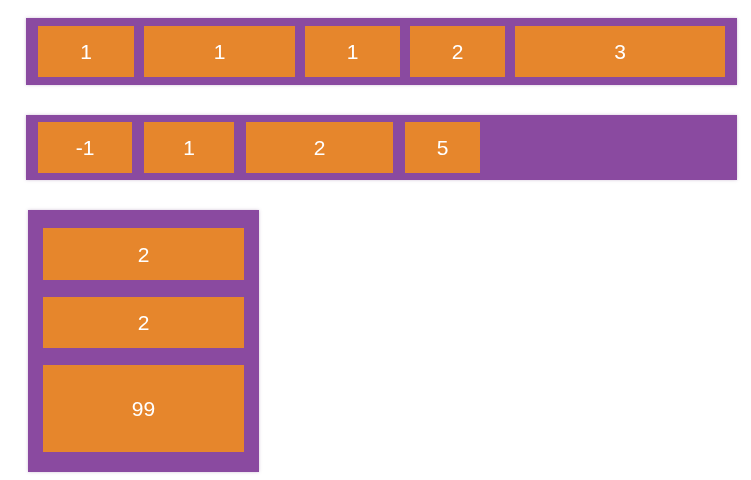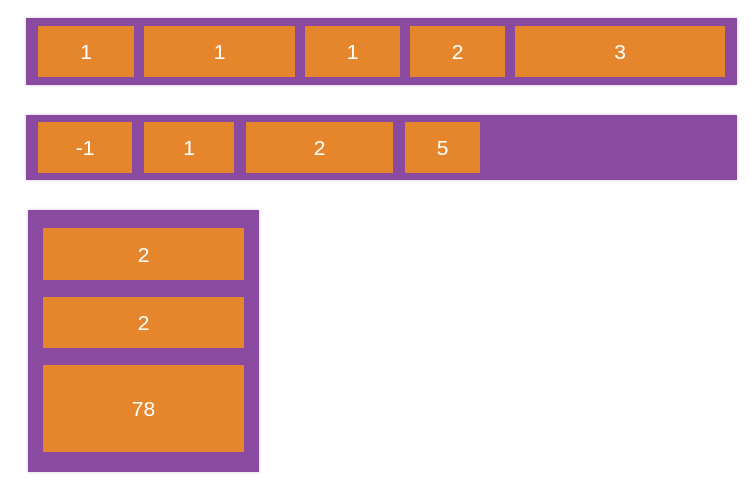--- a/index.html
+++ b/index.html
@@ -72,16 +72,16 @@
   <div class="flex-container" id="row-b">
     <div class="flex-item">-1</div>
     <div class="flex-item">1</div>
     <div class="flex-item">2</div>
     <div class="flex-item">5</div>
   </div>
 
   <div class="flex-container" id="col-a">
     <div class="flex-item">2</div>
     <div class="flex-item">2</div>
-    <div class="flex-item">78</div>
+    <div class="flex-item">99</div>
   </div>
 
 </div>
 
 </body></html>

